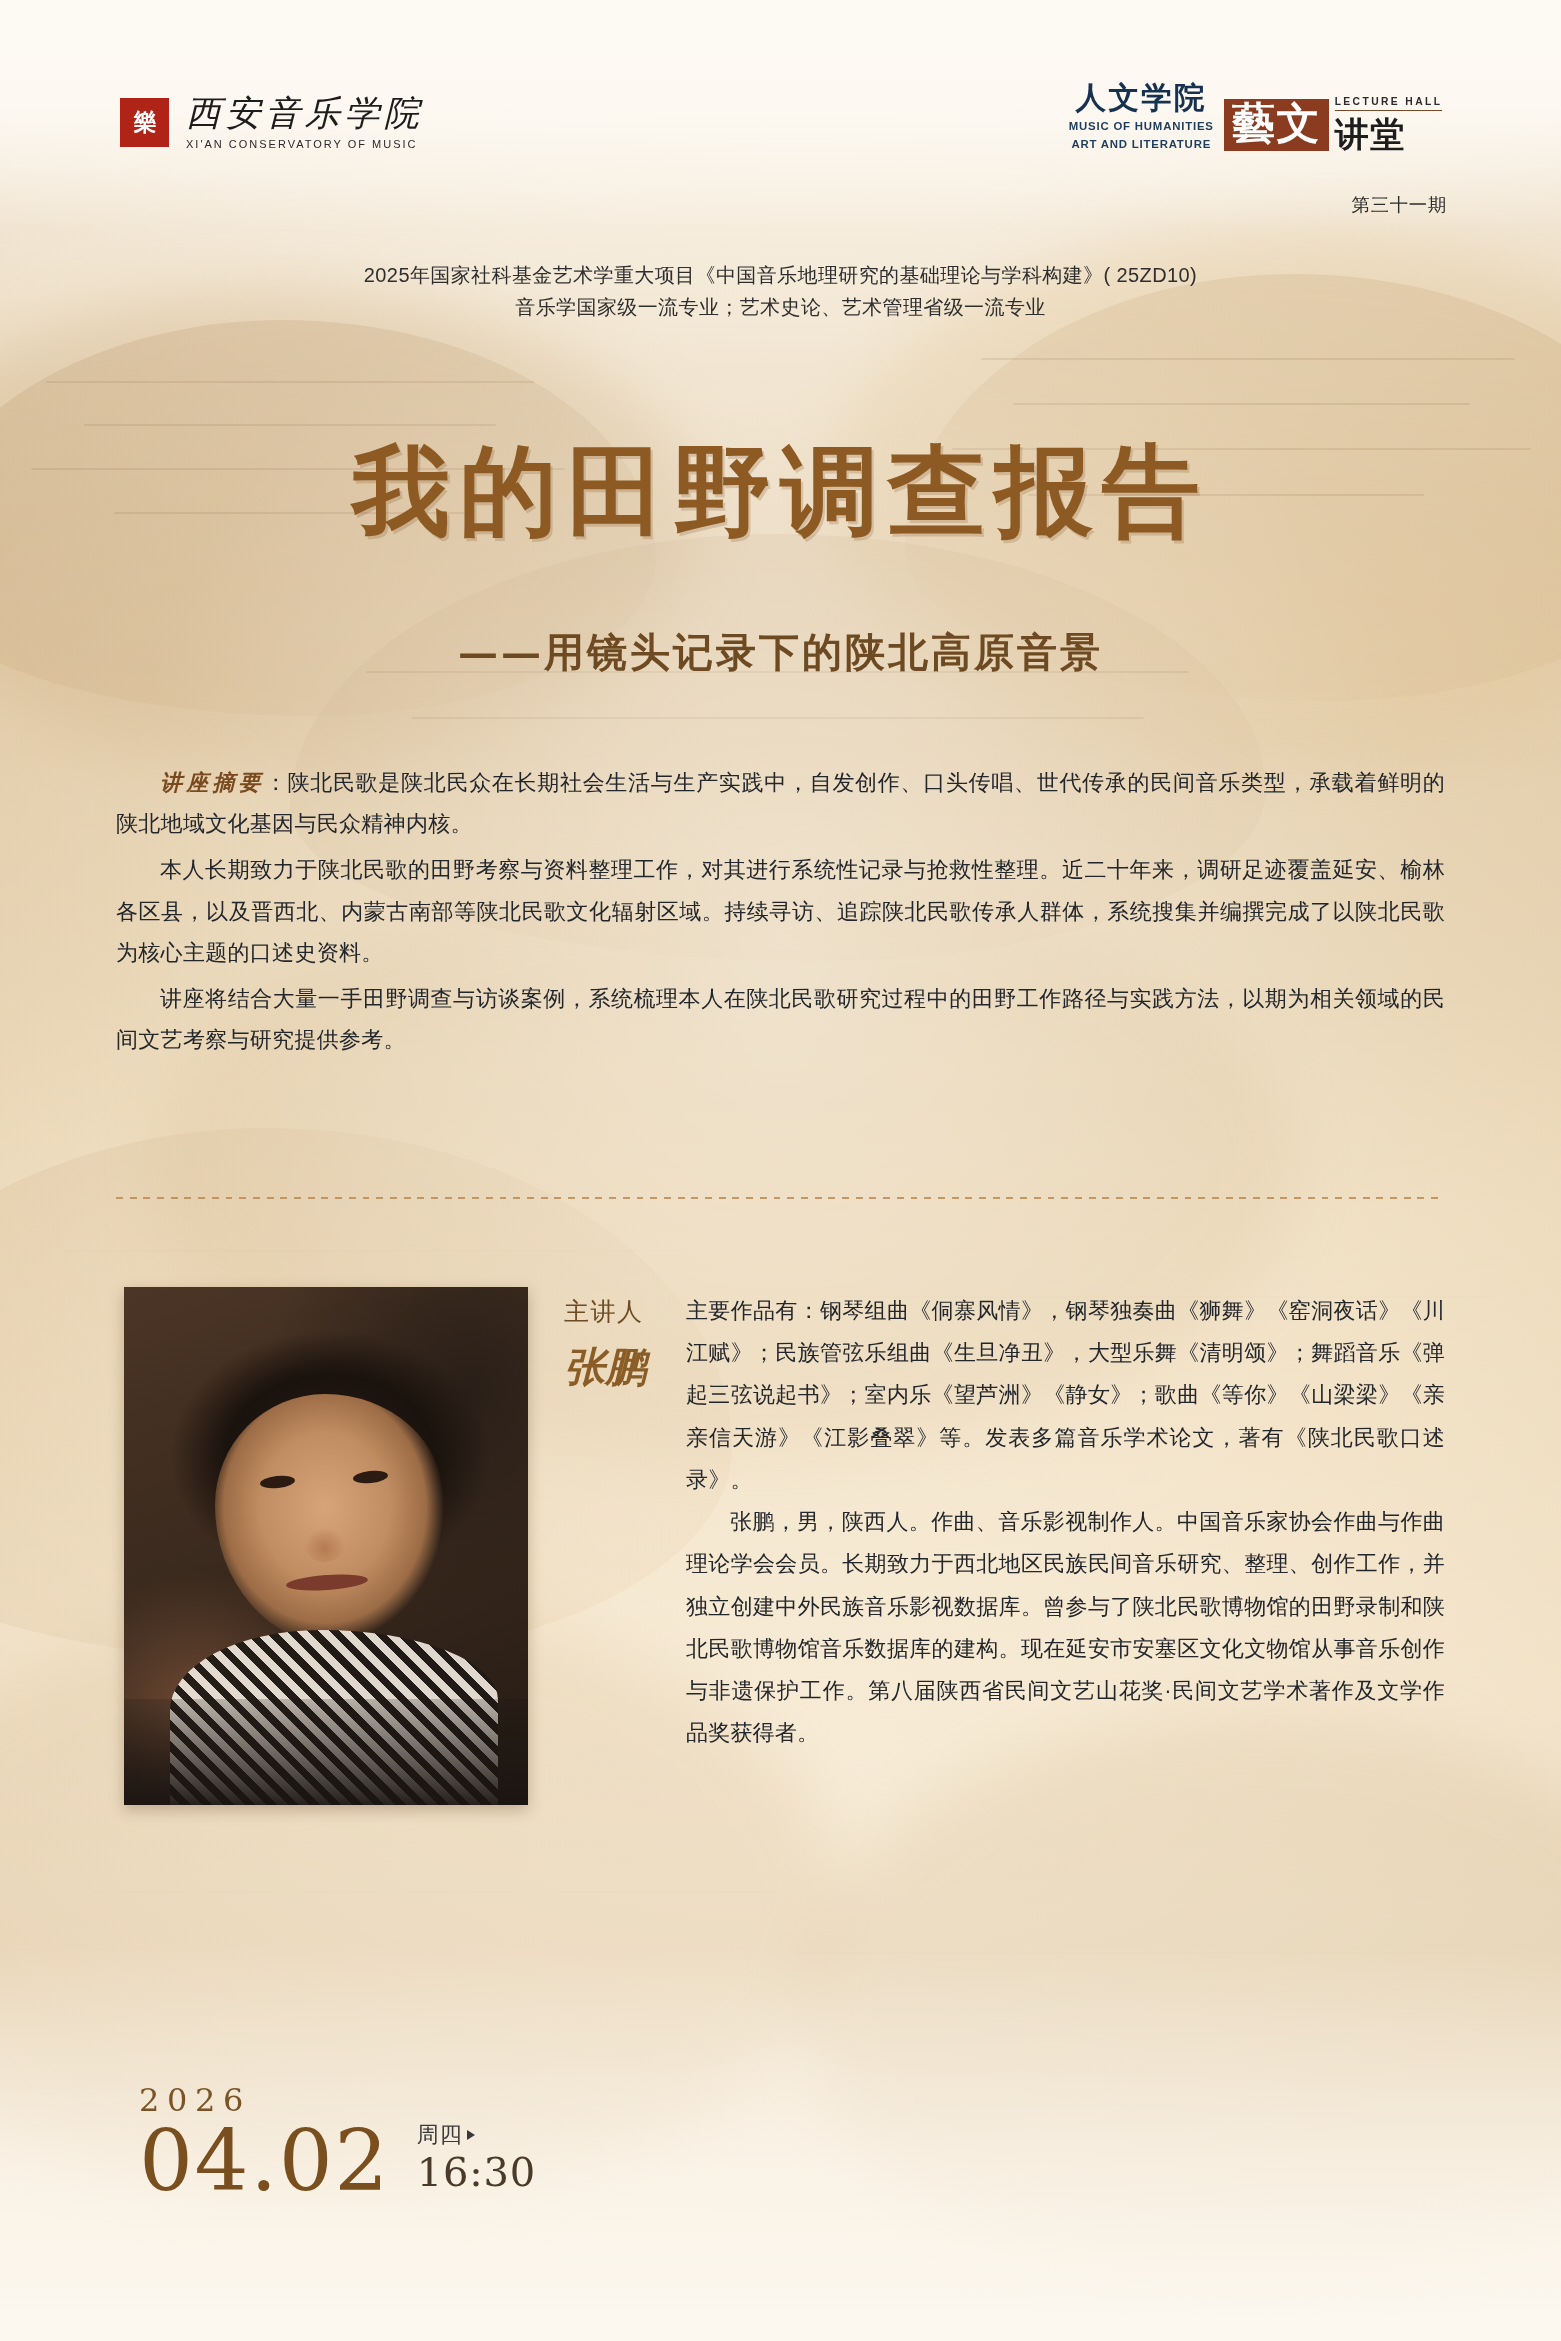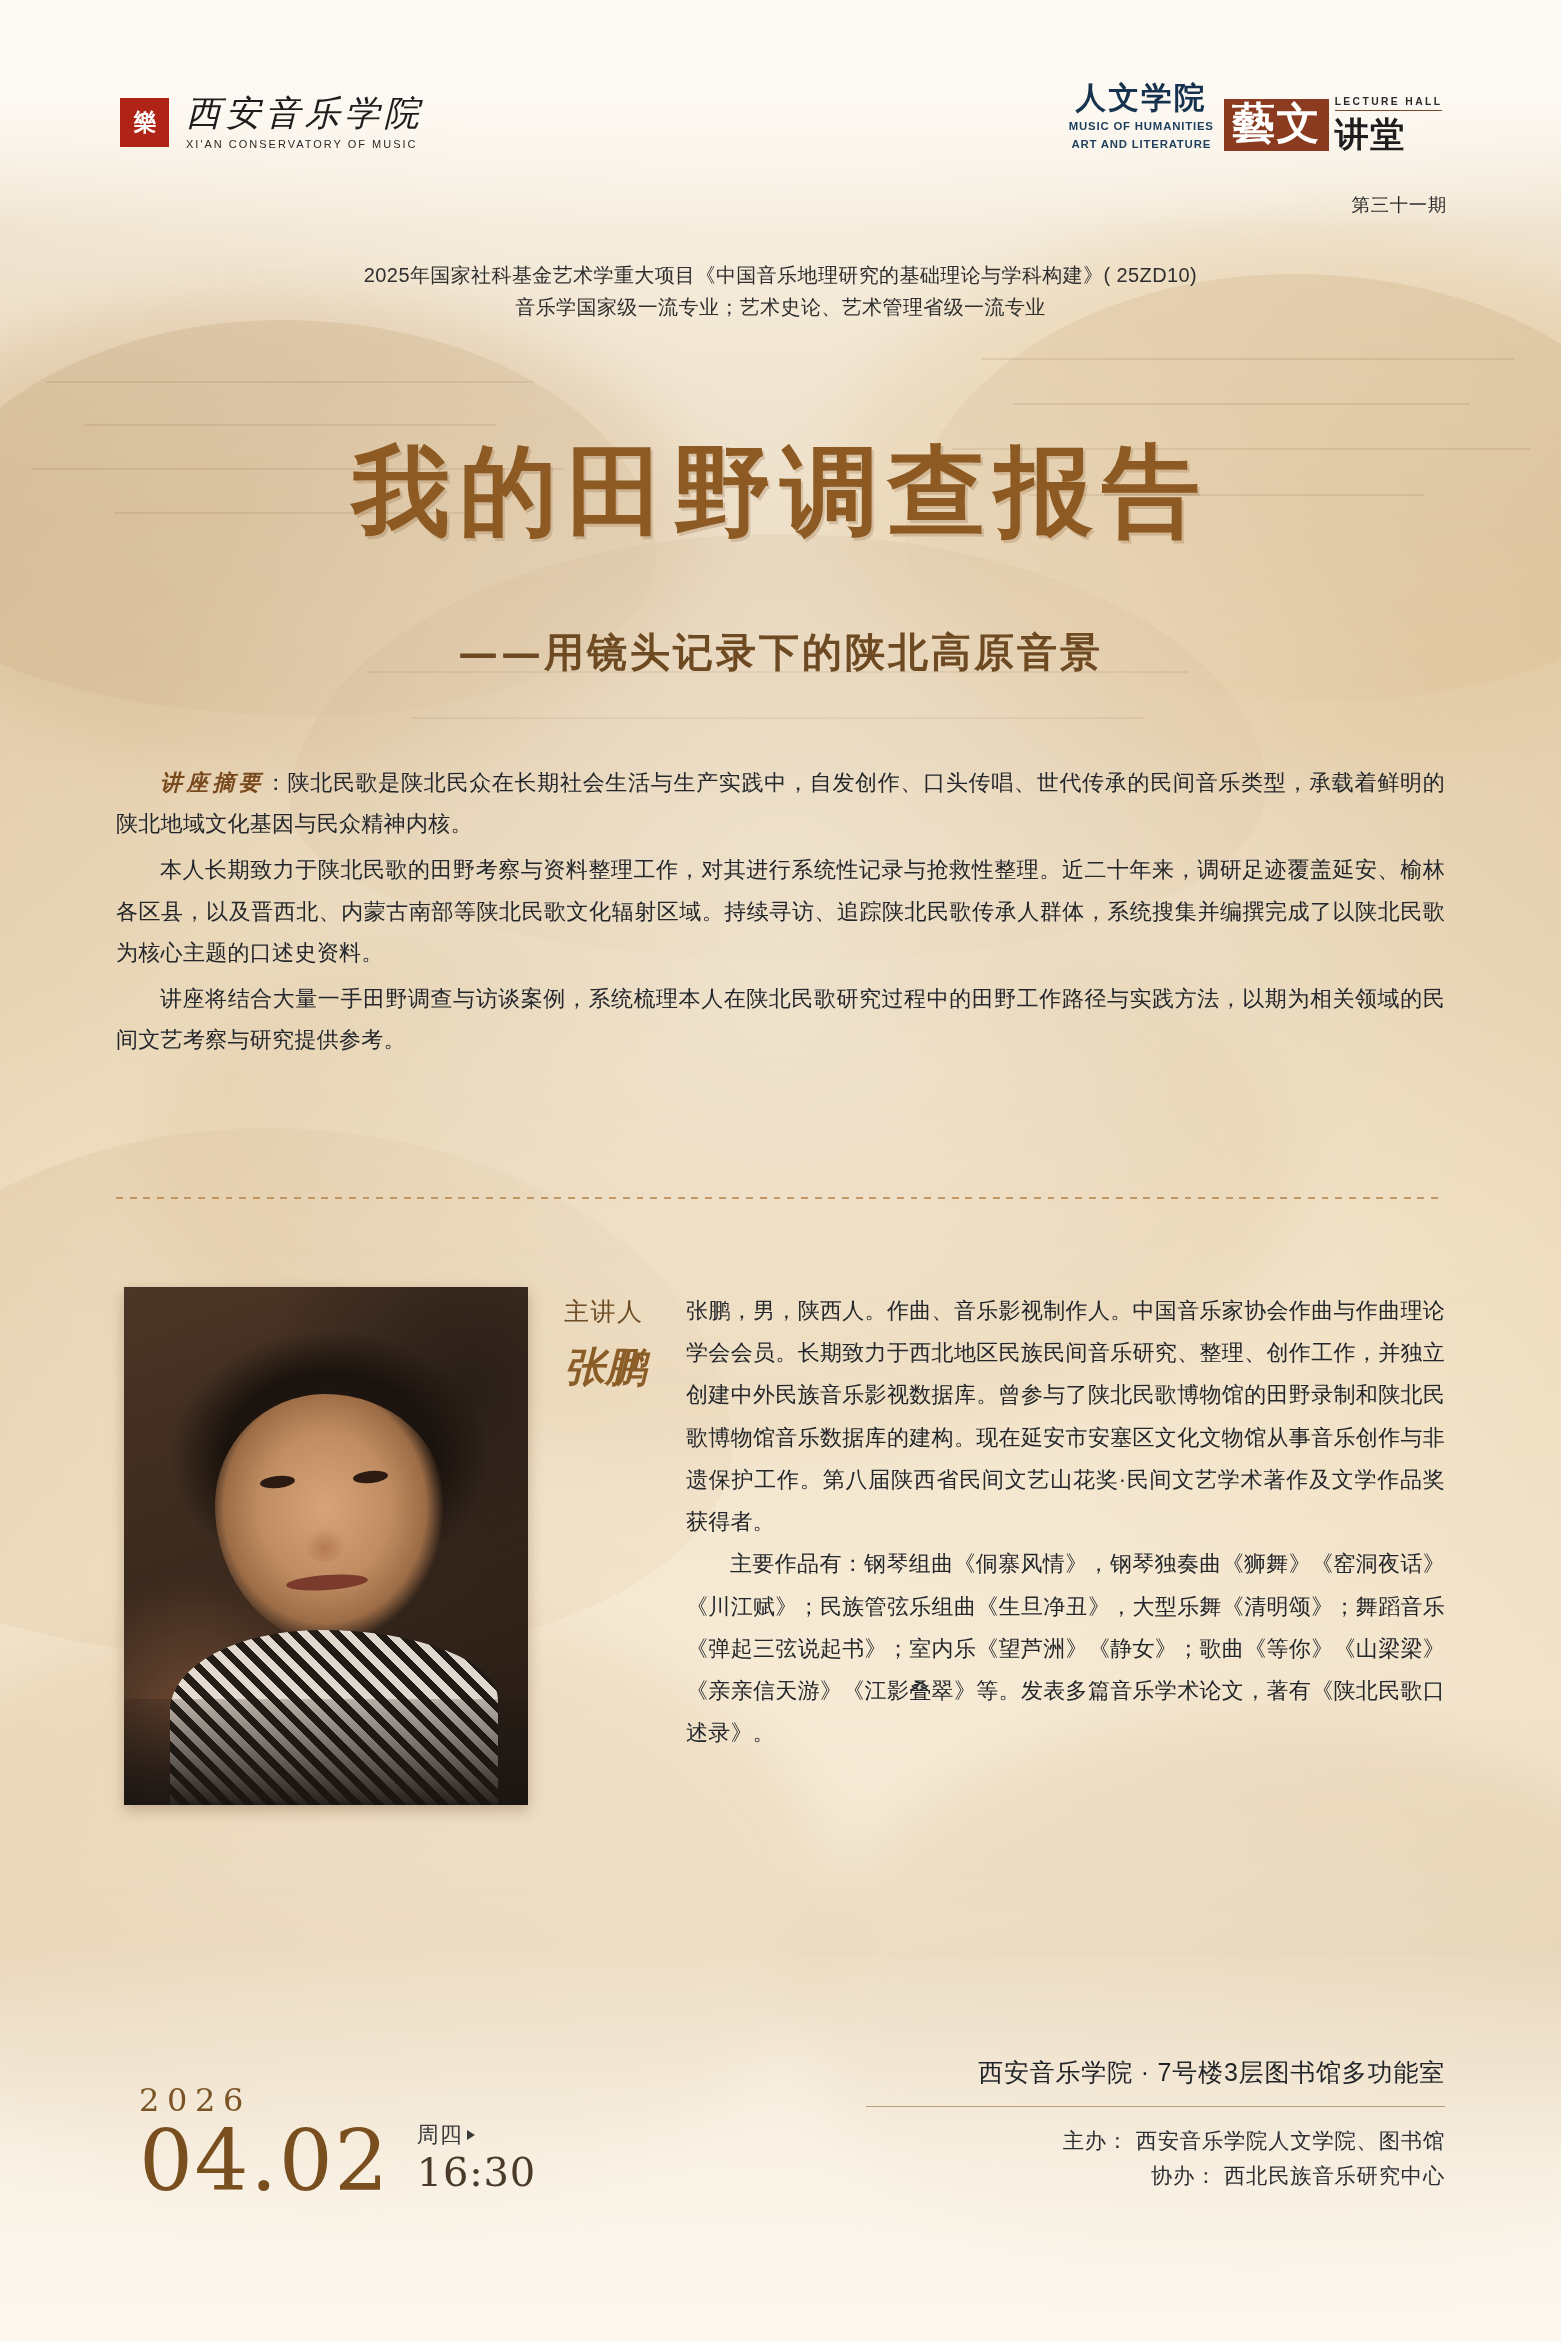--- a/index.html
+++ b/index.html
@@ -417,39 +417,33 @@
       <div class="ph-shoulder"></div>
     </div>
   </div>
 
   <div class="speaker-label">
     <div class="sp-role">主讲人</div>
     <div class="sp-name">张鹏</div>
   </div>
 
   <div class="bio">
+    <p>主要作品有：钢琴组曲《侗寨风情》，钢琴独奏曲《狮舞》《窑洞夜话》《川江赋》；民族管弦乐组曲《生旦净丑》，大型乐舞《清明颂》；舞蹈音乐《弹起三弦说起书》；室内乐《望芦洲》《静女》；歌曲《等你》《山梁梁》《亲亲信天游》《江影叠翠》等。发表多篇音乐学术论文，著有《陕北民歌口述录》。</p>
     <p>张鹏，男，陕西人。作曲、音乐影视制作人。中国音乐家协会作曲与作曲理论学会会员。长期致力于西北地区民族民间音乐研究、整理、创作工作，并独立创建中外民族音乐影视数据库。曾参与了陕北民歌博物馆的田野录制和陕北民歌博物馆音乐数据库的建构。现在延安市安塞区文化文物馆从事音乐创作与非遗保护工作。第八届陕西省民间文艺山花奖·民间文艺学术著作及文学作品奖获得者。</p>
-    <p>主要作品有：钢琴组曲《侗寨风情》，钢琴独奏曲《狮舞》《窑洞夜话》《川江赋》；民族管弦乐组曲《生旦净丑》，大型乐舞《清明颂》；舞蹈音乐《弹起三弦说起书》；室内乐《望芦洲》《静女》；歌曲《等你》《山梁梁》《亲亲信天游》《江影叠翠》等。发表多篇音乐学术论文，著有《陕北民歌口述录》。</p>
   </div>
 
   <div class="date-block">
     <div class="year">2026</div>
     <div class="date-row">
       <div class="date-big">04.02</div>
       <div class="date-right">
         <div class="weekday">
           <span>周四</span>
           <span class="tri"></span>
         </div>
         <div class="time">16:30</div>
       </div>
     </div>
   </div>
 
-  <div class="venue-block">
-    <div class="venue">西安音乐学院 · 7号楼3层图书馆多功能室</div>
-    <div class="v-rule"></div>
-    <div class="org">主办： 西安音乐学院人文学院、图书馆</div>
-    <div class="coorg">协办： 西北民族音乐研究中心</div>
-  </div>
 
 </div>
 
 
 </body></html>

